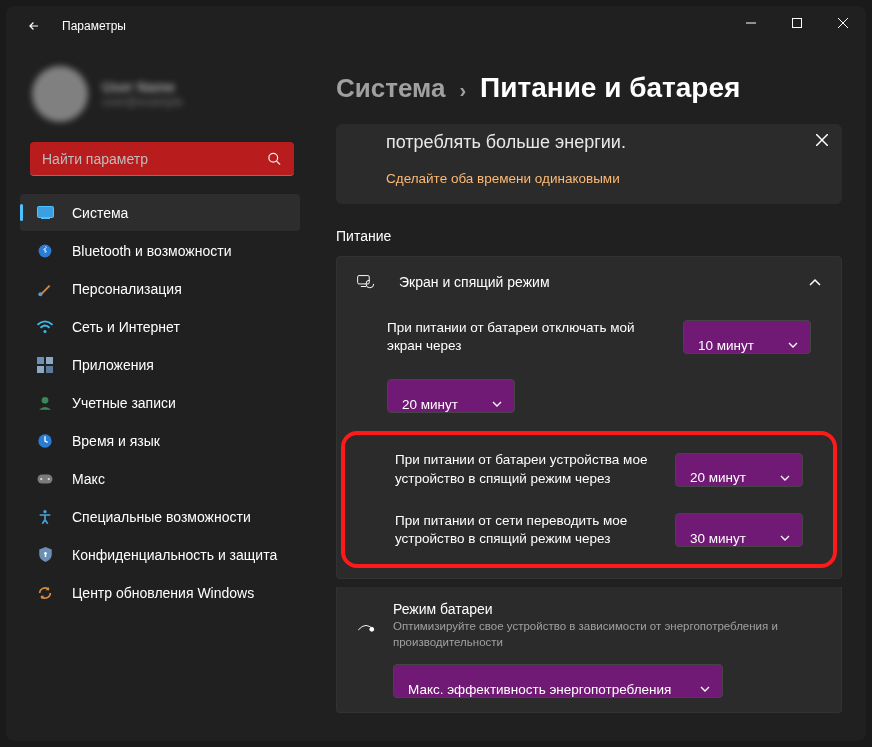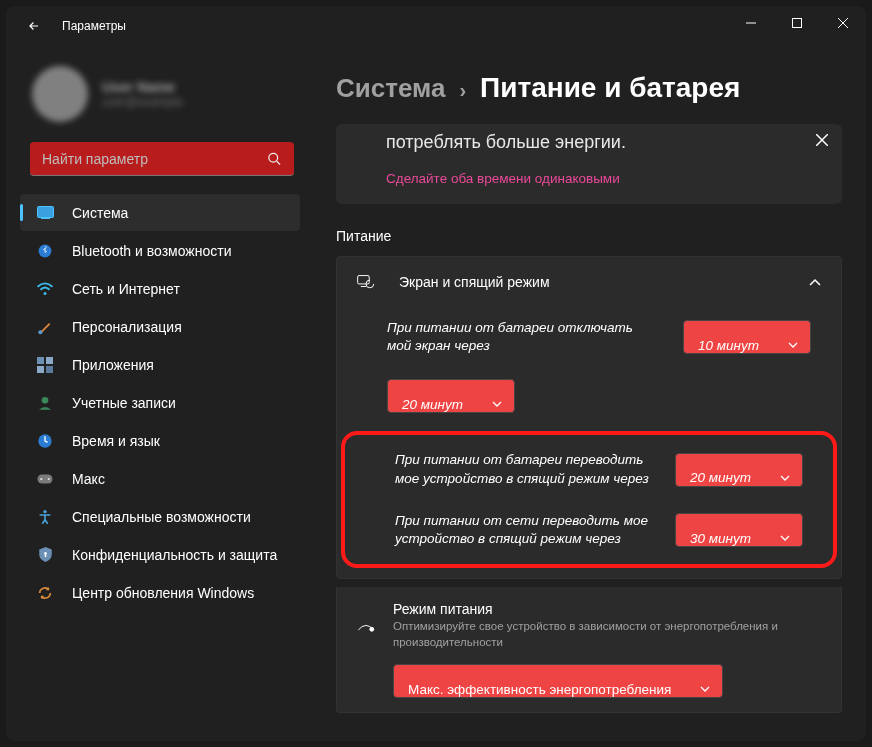--- a/index.html
+++ b/index.html
@@ -132,21 +132,21 @@
     position: relative;
     margin-bottom: 24px;
   }
   .tip-close {
     position: absolute;
     right: 14px; top: 10px;
     color: #fff;
     font-size: 14px;
   }
   .tip-text { font-size: 18px; color: #e8e8e8; margin-bottom: 18px; }
-  .tip-link { font-size: 13.5px; color: #ec4899; }
+  .tip-link { font-size: 13.5px; color: #fdba74; }
   .section-title { font-size: 14px; font-weight: 500; margin-bottom: 12px; }
   .card {
     background: #2b2b2b;
     border: 1px solid #323232;
     border-radius: 4px;
   }
   .card-header {
     display: flex;
     align-items: center;
     gap: 24px;
@@ -154,30 +154,29 @@
   }
   .card-header .label { flex: 1; font-size: 14px; }
   .chevron { color: #fff; }
   .settings-list { padding-bottom: 4px; }
   .setting-row {
     display: flex;
     align-items: center;
     justify-content: space-between;
     padding: 12px 30px 12px 50px;
     gap: 20px;
-    font-style: italic;
   }
   .setting-label { font-size: 13.5px; line-height: 1.35; max-width: 260px; }
   .select {
     display: flex;
     align-items: center;
     justify-content: space-between;
     width: 128px;
     height: 34px;
-    background: #ef4444;
+    background: #701a75;
     border: 1px solid #454545;
     border-radius: 4px;
     padding: 16px 12px 0 14px;
     font-size: 13.5px;
     cursor: pointer;
   }
   .select.wide { width: 330px; }
   .highlight-box {
     border: 4px solid #ff1a1a;
     border-radius: 16px;
@@ -264,36 +263,36 @@
           <span class="nav-icon">
             <svg width="14" height="16" viewBox="0 0 24 24">
                 <circle cx="12" cy="12" r="11" fill="#2b7cd3"></circle>
                 <path d="M12 5v14l5-4-10-6 10-6-5-4" fill="none" stroke="#fff" stroke-width="2" stroke-linejoin="round" transform="scale(0.55) translate(10,8)"></path>
               </svg>
           </span>
           <span>Bluetooth и возможности</span>
         </div>
         <div class="nav-item">
           <span class="nav-icon">
+            <svg width="16" height="16" viewBox="0 0 24 24">
+                <path d="M4 20 L8 16 L18 6 L20 8 L10 18 L6 22 Z" fill="#d8863b"></path>
+                <circle cx="5" cy="20" r="3" fill="#5b9bd5"></circle>
+              </svg>
+          </span>
+          <span>Персонализация</span>
+        </div>
+        <div class="nav-item">
+          <span class="nav-icon">
             <svg width="18" height="14" viewBox="0 0 24 18">
                 <path d="M2 6 Q12 -3 22 6" stroke="#3bbced" stroke-width="2.5" fill="none"></path>
                 <path d="M6 10 Q12 4 18 10" stroke="#3bbced" stroke-width="2.5" fill="none"></path>
                 <circle cx="12" cy="15" r="2" fill="#3bbced"></circle>
               </svg>
           </span>
           <span>Сеть и Интернет</span>
-        </div>
-        <div class="nav-item">
-          <span class="nav-icon">
-            <svg width="16" height="16" viewBox="0 0 24 24">
-                <path d="M4 20 L8 16 L18 6 L20 8 L10 18 L6 22 Z" fill="#d8863b"></path>
-                <circle cx="5" cy="20" r="3" fill="#5b9bd5"></circle>
-              </svg>
-          </span>
-          <span>Персонализация</span>
         </div>
         <div class="nav-item">
           <span class="nav-icon">
             <svg width="16" height="16">
                 <rect x="0" y="0" width="7" height="7" fill="#6b8fb5"></rect>
                 <rect x="9" y="0" width="7" height="7" fill="#8ba8c7"></rect>
                 <rect x="0" y="9" width="7" height="7" fill="#8ba8c7"></rect>
                 <rect x="9" y="9" width="7" height="7" fill="#5b7a9c"></rect>
               </svg>
           </span>
@@ -413,21 +412,21 @@
               <span>
                   <svg width="10" height="6">
                     <path d="M1 1 L5 5 L9 1" stroke="#fff" stroke-width="1.3" fill="none"></path>
                   </svg>
                 </span>
             </div>
           </div>
 
           <div class="highlight-box">
             <div class="setting-row">
-              <div class="setting-label">При питании от батареи переводить мое устройство в спящий режим через</div>
+              <div class="setting-label">При питании от батареи устройства мое устройство в спящий режим через</div>
               <div class="select">
                 <span>20 минут</span>
                 <span>
                     <svg width="10" height="6">
                       <path d="M1 1 L5 5 L9 1" stroke="#fff" stroke-width="1.3" fill="none"></path>
                     </svg>
                   </span>
               </div>
             </div>
             <div class="setting-row">
@@ -446,21 +445,21 @@
       </div>
 
       <div class="power-card">
         <span class="nav-icon power-icon">
           <svg width="22" height="16" viewBox="0 0 28 18" fill="none" stroke="#fff" stroke-width="1.5">
               <path d="M2 12 Q14 -2 26 12"></path>
               <circle cx="23" cy="11" r="3" fill="#fff"></circle>
             </svg>
         </span>
         <div class="power-body">
-          <div class="power-title">Режим питания</div>
+          <div class="power-title">Режим батареи</div>
           <div class="power-desc">Оптимизируйте свое устройство в зависимости от энергопотребления и производительности</div>
           <div class="select wide">
             <span>Макс. эффективность энергопотребления</span>
             <span>
                 <svg width="10" height="6">
                   <path d="M1 1 L5 5 L9 1" stroke="#fff" stroke-width="1.3" fill="none"></path>
                 </svg>
               </span>
           </div>
         </div>

